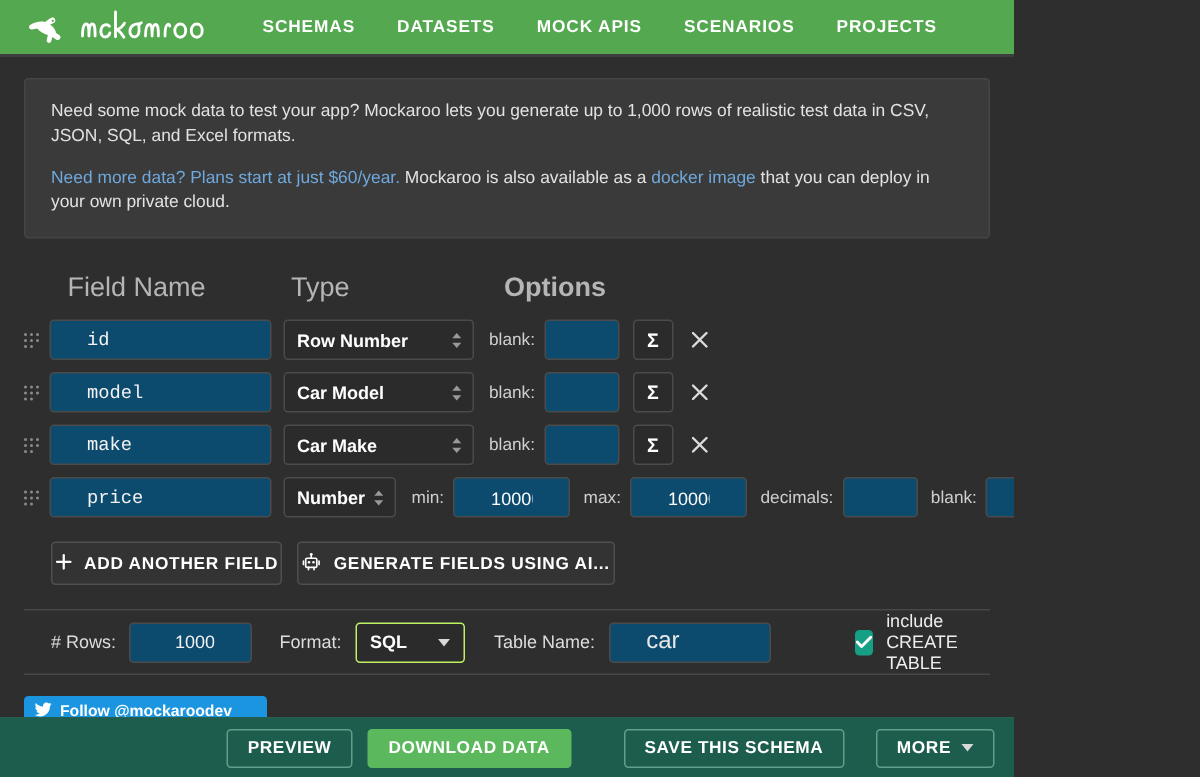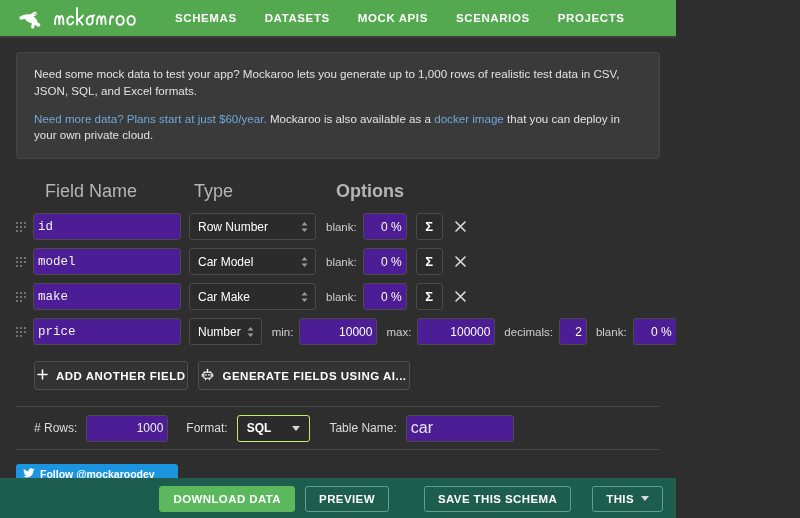--- a/index.html
+++ b/index.html
@@ -53,30 +53,30 @@
   .rows { margin: 2px 16px 0 16px; }
   .frow { display: flex; align-items: center; height: 35px; margin-bottom: 0px; }
   .drag {
     width: 16px; margin-right: 5px; display: flex; flex-wrap: wrap;
     gap: 2px; width: 12px; cursor: move; flex: 0 0 12px;
   }
   .drag i {
     width: 2px; height: 2px; background: #8b8b8b; border-radius: 50%; display: block;
   }
   .inp {
-    background: #4c1d95; border: 1px solid #4b4b4b; border-radius: 3px;
+    background: #0c4a6e; border: 1px solid #4b4b4b; border-radius: 3px;
     color: #f2f2f2; height: 27px; font-size: 12.5px;
-    padding: 0 4px; outline: none; font-family: "Liberation Mono", monospace;
+    padding: 0 24px; outline: none; font-family: "Liberation Mono", monospace;
   }
   .fname { width: 148px; margin-right: 8px; }
   .sel-wrap { position: relative; width: 127px; margin-right: 10px; }
   .sel {
     background: #2b2b2b; border: 1px solid #4b4b4b; border-radius: 3px;
     color: #ffffff; height: 27px; width: 100%;
-    font-size: 12px; font-weight: normal; padding: 0 20px 0 8px;
+    font-size: 12px; font-weight: bold; padding: 0 20px 0 8px;
     display: flex; align-items: center; cursor: pointer;
     font-family: "Liberation Sans", sans-serif;
   }
   .sel-arrow {
     position: absolute; right: 7px; top: 50%; transform: translateY(-50%);
     pointer-events: none; color: #9a9a9a; line-height: 0;
   }
   .olabel { color: #cfcfcf; font-size: 11.5px; margin-right: 6px; white-space: nowrap; }
   .onum {
     text-align: right; font-family: "Liberation Sans", sans-serif;
@@ -384,20 +384,28 @@
   <div class="settings">
     <span class="s-label" style="margin-left:18px;"># Rows:</span>
     <input class="inp rows-inp" style="margin-right: 18px;" value="1000">
     <span class="s-label">Format:</span>
     <div class="fmt" style="margin-right:19px;">
       <span>SQL</span>
       <span class="caret"></span>
     </div>
     <span class="s-label">Table Name:</span>
     <input class="inp tname" style="margin-right: 56px;" value="car">
+    <div class="chk-wrap">
+      <span class="chk">
+        <svg width="12" height="10" viewBox="0 0 12 10">
+            <path d="M1.5 5 L4.4 8 L10.5 1.8" stroke="#ffffff" stroke-width="1.9" fill="none" stroke-linecap="round" stroke-linejoin="round"></path>
+          </svg>
+      </span>
+      <span class="chk-label">include CREATE TABLE</span>
+    </div>
   </div>
   <div class="hr" style="margin-top:0;"></div>
 
   
   <div class="twitter">
     <span>
       <svg width="12" height="10" viewBox="0 0 14 12">
         <path d="M13.6 1.6 C13.1 1.85 12.6 2 12 2.1 C12.6 1.75 13 1.2 13.2 0.55 C12.65 0.88 12.05 1.1 11.4 1.25
                  C10.9 0.7 10.15 0.37 9.35 0.37 C7.8 0.37 6.55 1.63 6.55 3.18 C6.55 3.4 6.57 3.62 6.62 3.82
                  C4.3 3.7 2.25 2.58 0.87 0.87 C0.63 1.3 0.5 1.78 0.5 2.3 C0.5 3.28 1 4.14 1.75 4.64
@@ -411,28 +419,28 @@
   </div>
 
   
   <div class="promo">
     <h2 class="promo-h">Mock your back-end API and start coding your UI today</h2>
 
   </div>
 
   
   <div class="bottombar">
+    <div class="bb-btn">
+      <span>PREVIEW</span>
+    </div>
     <div class="bb-btn bb-primary">
       <span>DOWNLOAD DATA</span>
     </div>
-    <div class="bb-btn">
-      <span>PREVIEW</span>
-    </div>
     <div class="bb-btn" style="margin-left:25px;">
       <span>SAVE THIS SCHEMA</span>
     </div>
     <div class="bb-btn" style="margin-left:11px;">
-      <span>THIS</span>
+      <span>MORE</span>
       <span class="caret"></span>
     </div>
   </div>
 
 </div>
 
 </body></html>

